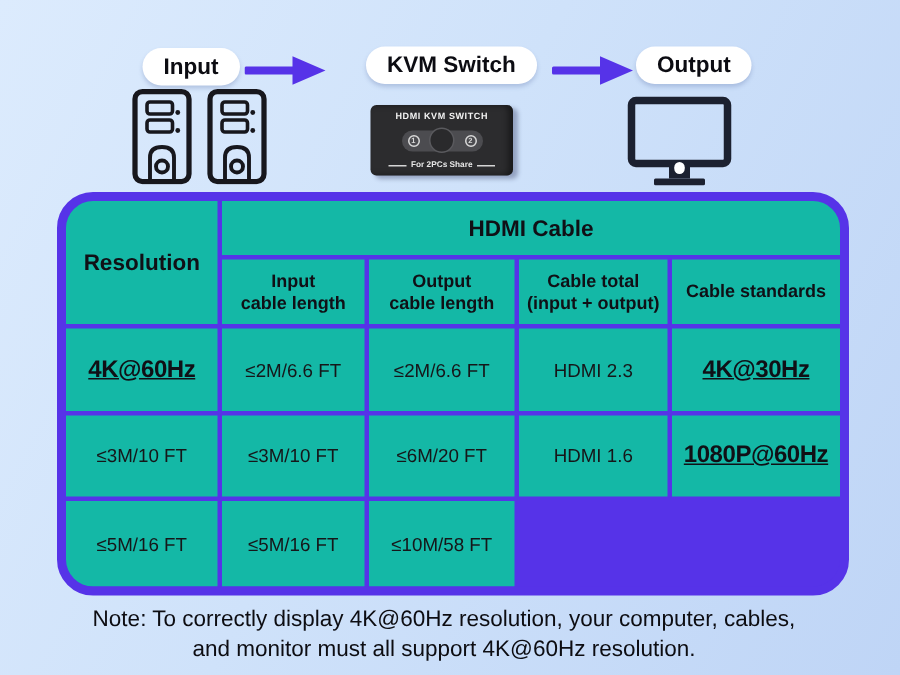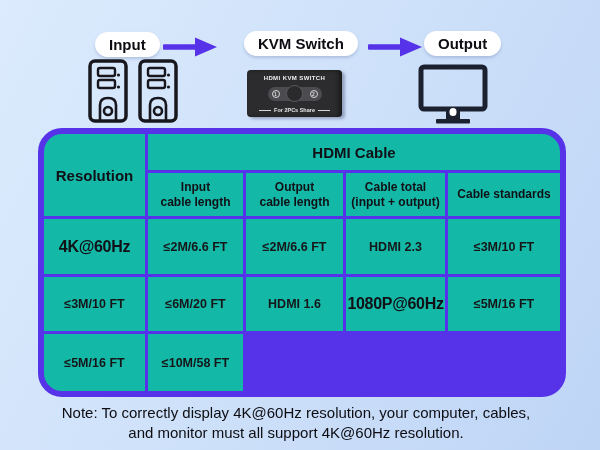--- a/index.html
+++ b/index.html
@@ -117,22 +117,22 @@
     display: flex;
     flex-direction: column;
     align-items: center;
     justify-content: center;
     text-align: center;
     color: #101016;
   }
   .res-head   { grid-row: 1 / 3; grid-column: 1; font-size: 15px; font-weight: bold; }
   .group-head { grid-row: 1; grid-column: 2 / 6; font-size: 15px; font-weight: bold; }
   .sub-head   { font-size: 12px; font-weight: bold; line-height: 1.2; }
-  .row-label  { font-size: 16px; font-weight: bold; letter-spacing: -0.3px; }
-  .value      { font-size: 12.5px; font-weight: bold; color: #161619; }
+  .row-label  { font-size: 16px; font-weight: bold; letter-spacing: -0.3px; text-decoration: underline; }
+  .value      { font-size: 12.5px; font-weight: normal; color: #161619; }
 
   
   .note {
     position: absolute;
     left: 0; top: 403px;
     width: 592px;
     text-align: center;
     font-size: 15px;
     color: #0d0d12;
     line-height: 1.33;
@@ -220,20 +220,21 @@
     <div class="cell sub-head">
       <span>Cable standards</span>
       <span></span>
     </div>
 
     <div class="cell row-label">4K@60Hz</div>
     <div class="cell value">≤2M/6.6 FT</div>
     <div class="cell value">≤2M/6.6 FT</div>
     <div class="cell value">HDMI 2.3</div>
 
+    <div class="cell row-label">4K@30Hz</div>
     <div class="cell value">≤3M/10 FT</div>
     <div class="cell value">≤3M/10 FT</div>
     <div class="cell value">≤6M/20 FT</div>
     <div class="cell value">HDMI 1.6</div>
 
     <div class="cell row-label">1080P@60Hz</div>
     <div class="cell value">≤5M/16 FT</div>
     <div class="cell value">≤5M/16 FT</div>
     <div class="cell value">≤10M/58 FT</div>
   </div>

